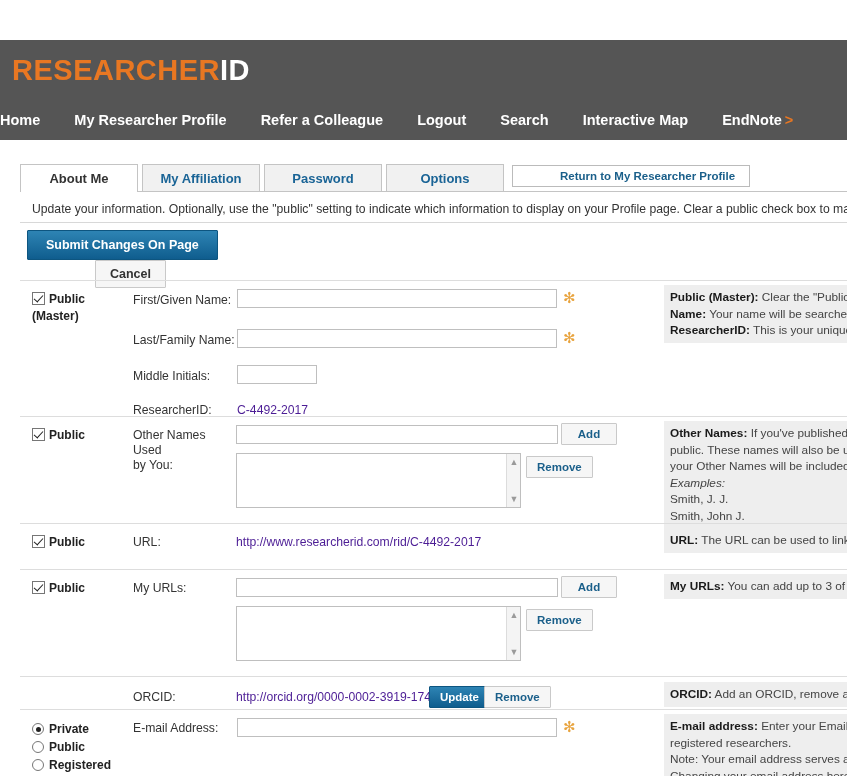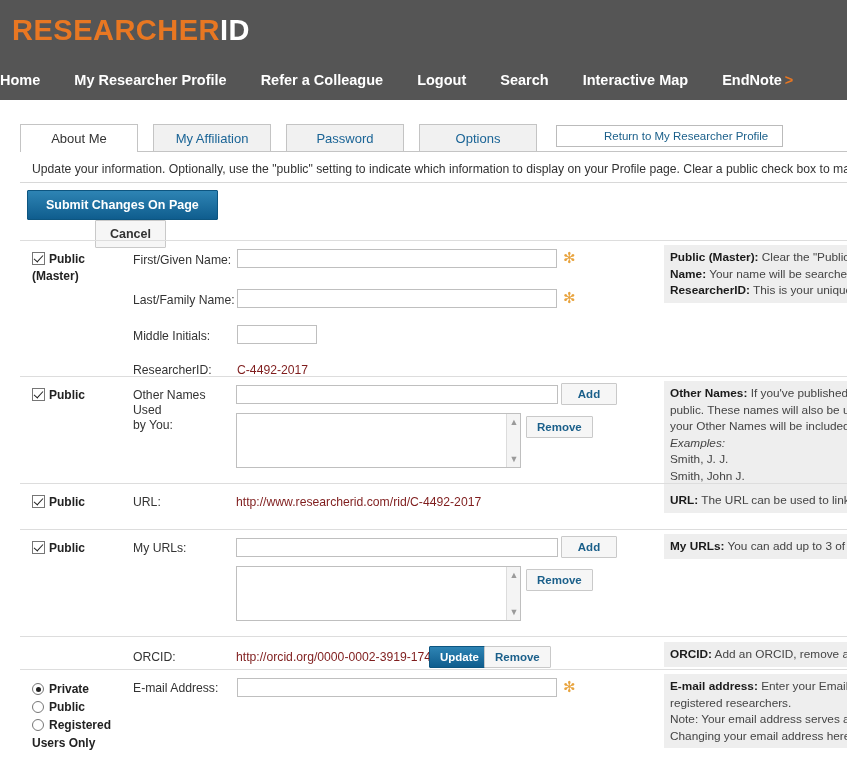--- a/index.html
+++ b/index.html
@@ -9,20 +9,21 @@
     overflow: hidden;
     background: #ffffff;
     font-family: "Liberation Sans", sans-serif;
   }
 
   
   #header {
     width: 847px; height: 100px;
     background: #555555;
     position: relative;
+    margin-top: 40px;
   }
   #logo {
     position: absolute;
     left: 12px; top: 14px;
     font-size: 29px;
     font-weight: bold;
     letter-spacing: 0.5px;
   }
   #logo .orange { color: #e87722; }
   #logo .white  { color: #ffffff; }
@@ -62,27 +63,27 @@
     align-items: flex-end;
   }
   .tab {
     height: 28px;
     min-width: 118px;
     padding: 0 14px;
     display: flex;
     align-items: center;
     justify-content: center;
     font-size: 13px;
-    font-weight: normal;
+    font-weight: bold;
     border: 1px solid #c4c4c4;
     border-bottom: none;
     background: #f1f1f1;
     color: #1a6496;
     cursor: pointer;
-    margin-right: 15px;
+    margin-right: 4px;
     white-space: nowrap;
   }
   .tab.active {
     background: #ffffff;
     color: #333333;
     border-color: #c4c4c4;
     position: relative;
     z-index: 3;
   }
   .tab.profile-btn {
@@ -209,21 +210,21 @@
 
   .flabel {
     position: absolute;
     font-size: 12.2px;
     color: #333333;
     line-height: 15px;
   }
   .fvalue {
     position: absolute;
     font-size: 12.2px;
-    color: #7f1d1d;
+    color: #4c1d95;
     white-space: nowrap;
   }
   input.txt {
     position: absolute;
     border: 1px solid #bfbfbf;
     background: #ffffff;
     height: 19px;
     font-size: 12px;
     font-family: "Liberation Sans", sans-serif;
     padding: 0 4px;

